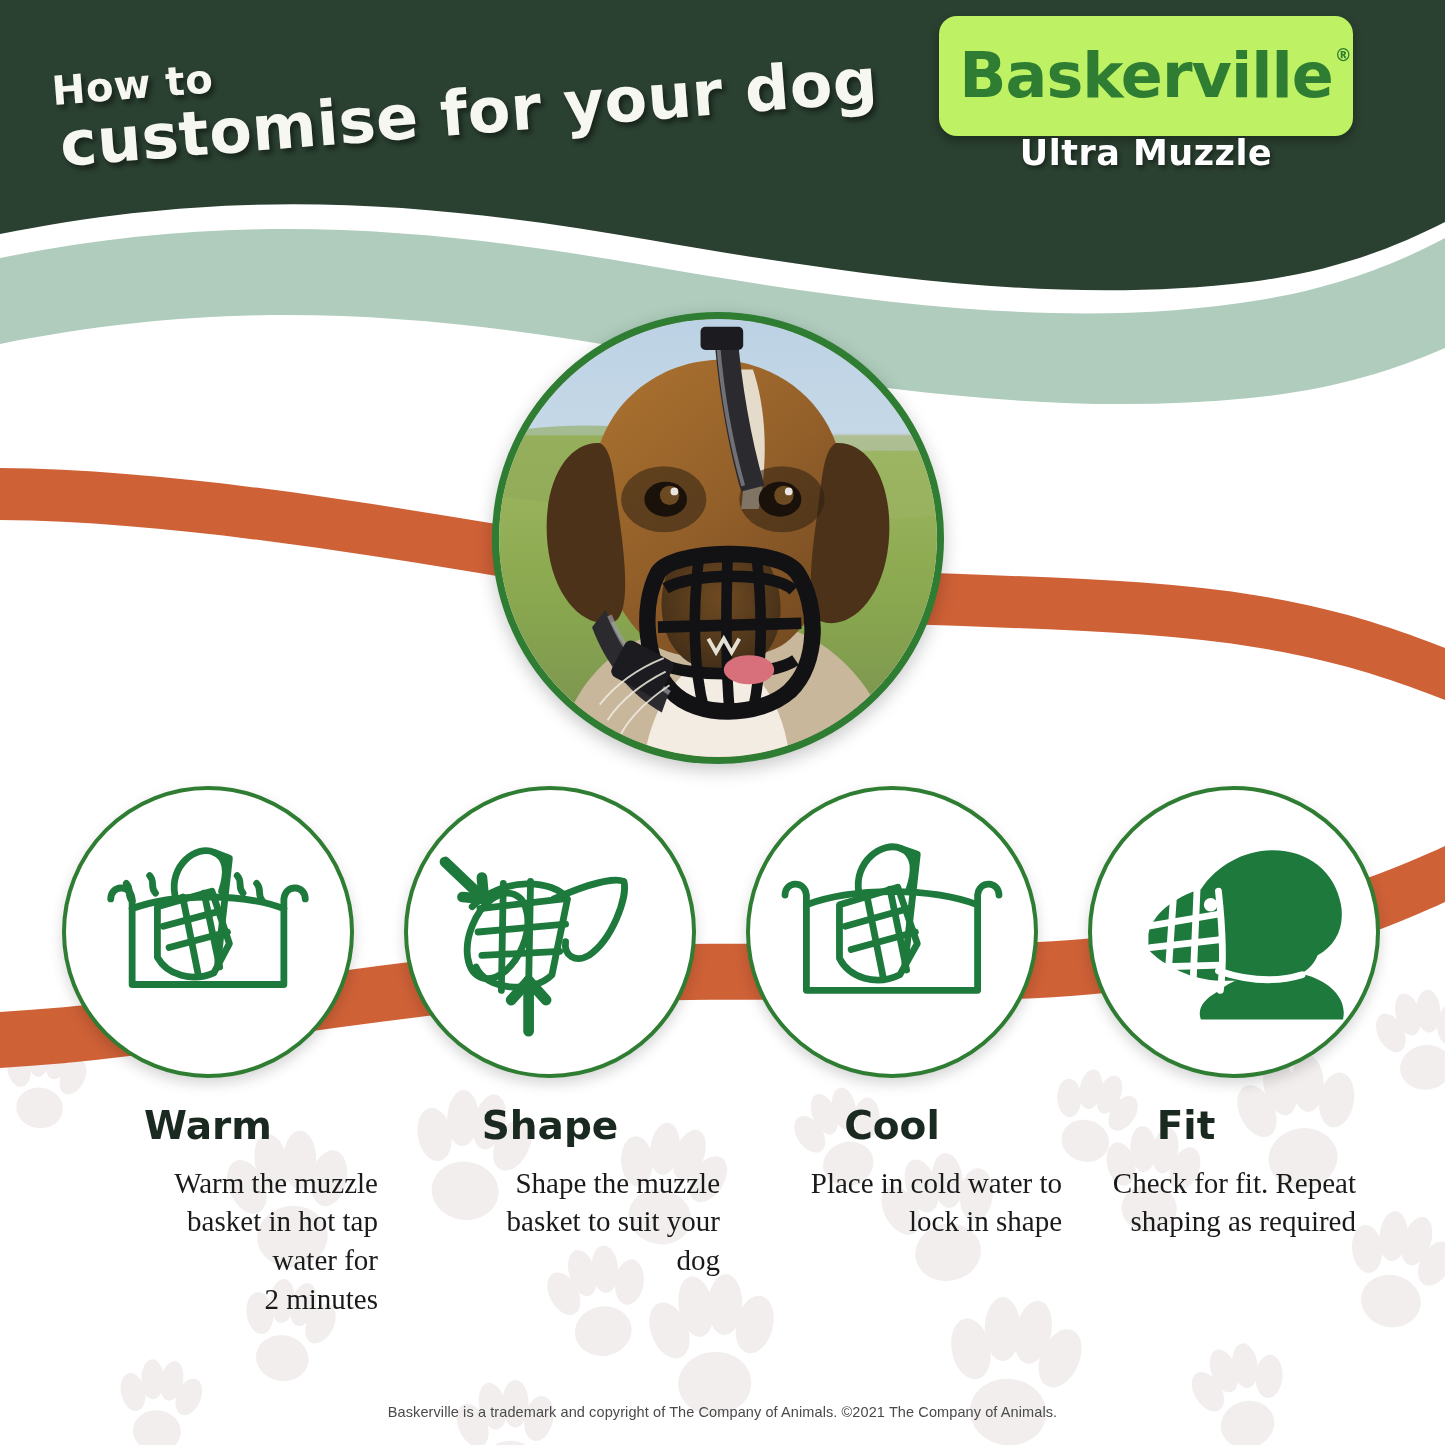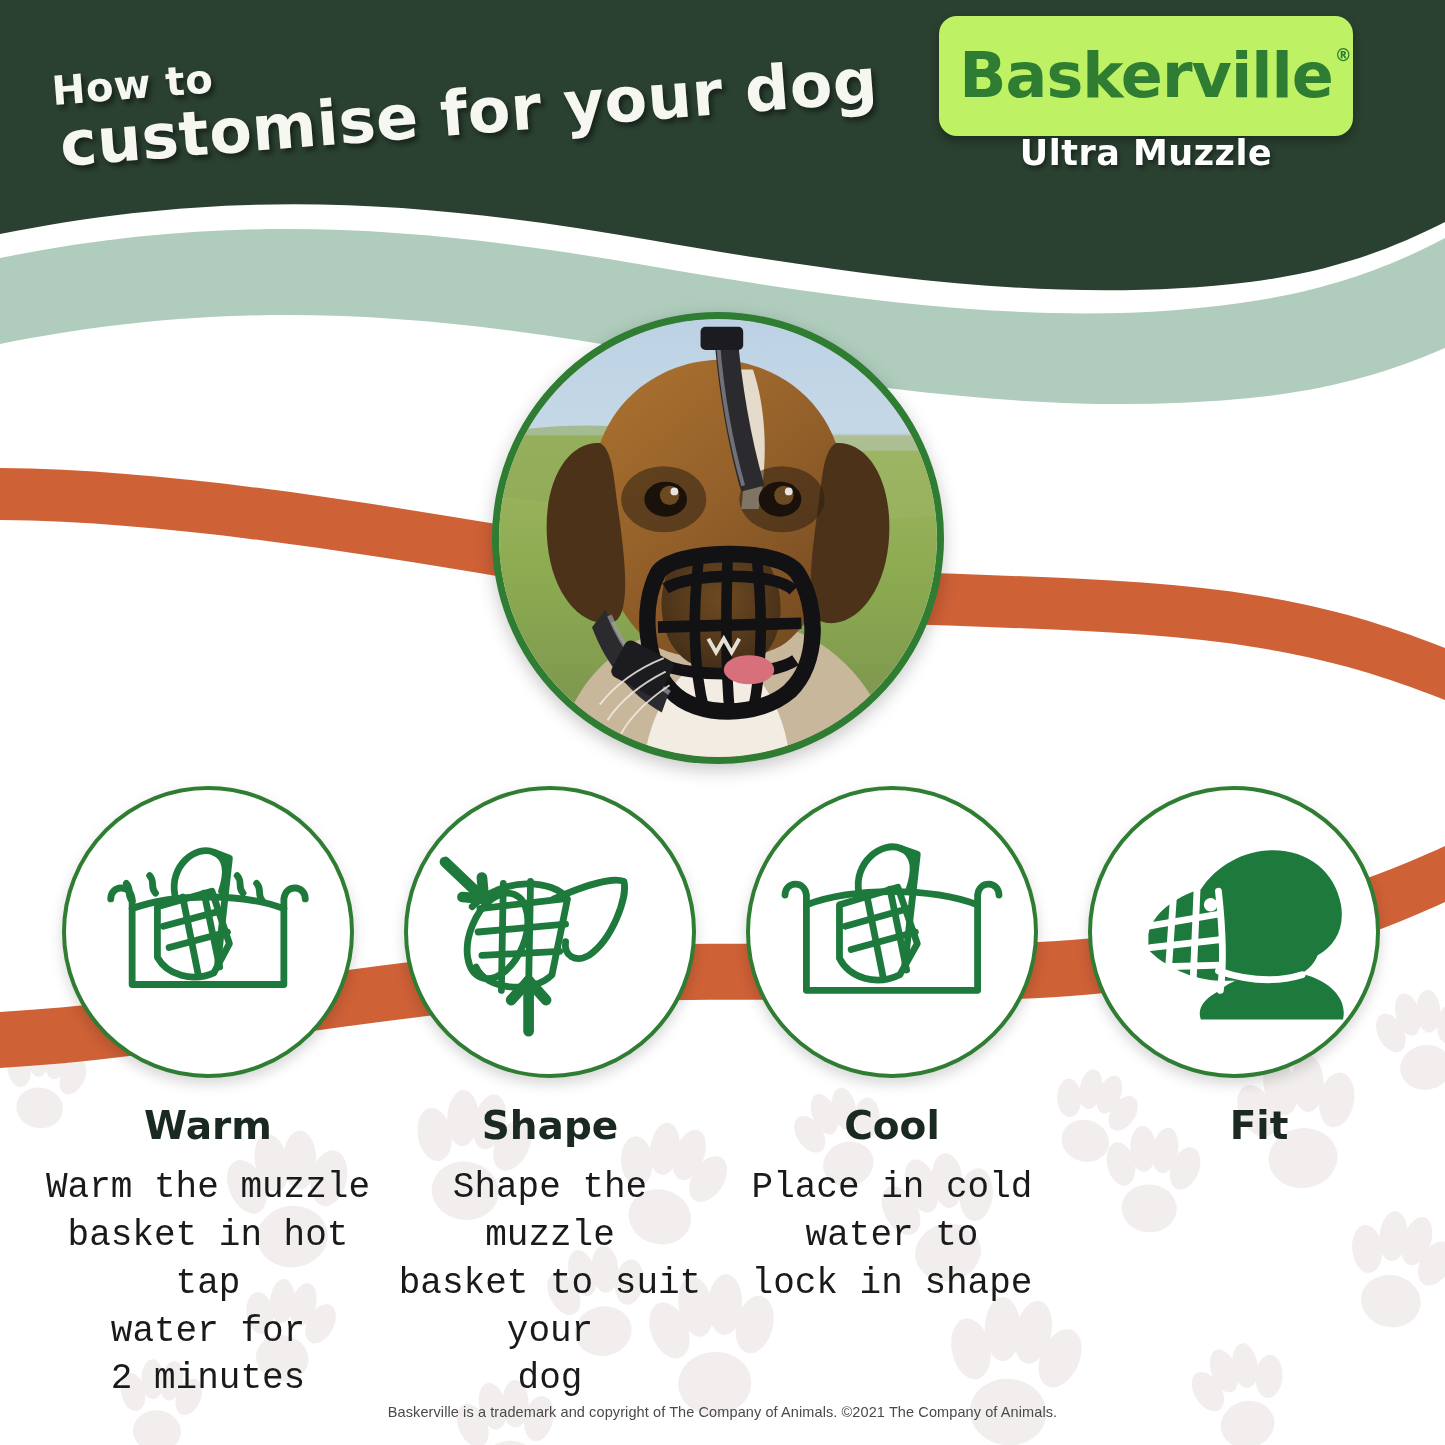--- a/index.html
+++ b/index.html
@@ -129,36 +129,37 @@
   }
   .caption-col {
     position:absolute;
     top:0;
     width:340px;
     text-align:center;
   }
   .cc0 { left:38px; }
   .cc1 { left:380px; }
   .cc2 { left:722px; }
-  .cc3 { left:1089px; }
+  .cc3 { left:1016px; }
   .caption-title {
     font-family:"DejaVu Sans", sans-serif;
     font-weight:bold;
     font-size:39px;
     color:#1B2A20;
     line-height:1.1;
     margin-bottom:16px;
   }
   .caption-body {
-    font-family:Liberation Mono, monospace;
+    font-family:Liberation Serif, serif;
     font-weight:normal;
-    font-size:36px;
+    font-size:29px;
     color:#1A1A1A;
     line-height:1.33;
     white-space:pre-line;
+    text-align:right;
   }
 
   
   .footer-note {
     position:absolute;
     left:0; top:1404px;
     width:1445px;
     text-align:center;
     padding-right:0;
     font-family:"Liberation Sans", sans-serif;
@@ -442,18 +443,20 @@
 basket to suit your
 dog</div>
     </div>
     <div class="caption-col cc2">
       <div class="caption-title">Cool</div>
       <div class="caption-body">Place in cold water to
 lock in shape</div>
     </div>
     <div class="caption-col cc3">
       <div class="caption-title">Fit</div>
+      <div class="caption-body">Check for fit. Repeat
+shaping as required</div>
     </div>
   </div>
 
   <div class="footer-note">Baskerville is a trademark and copyright of The Company of Animals. ©2021 The Company of Animals.</div>
 
 </div>
 
 </body></html>

